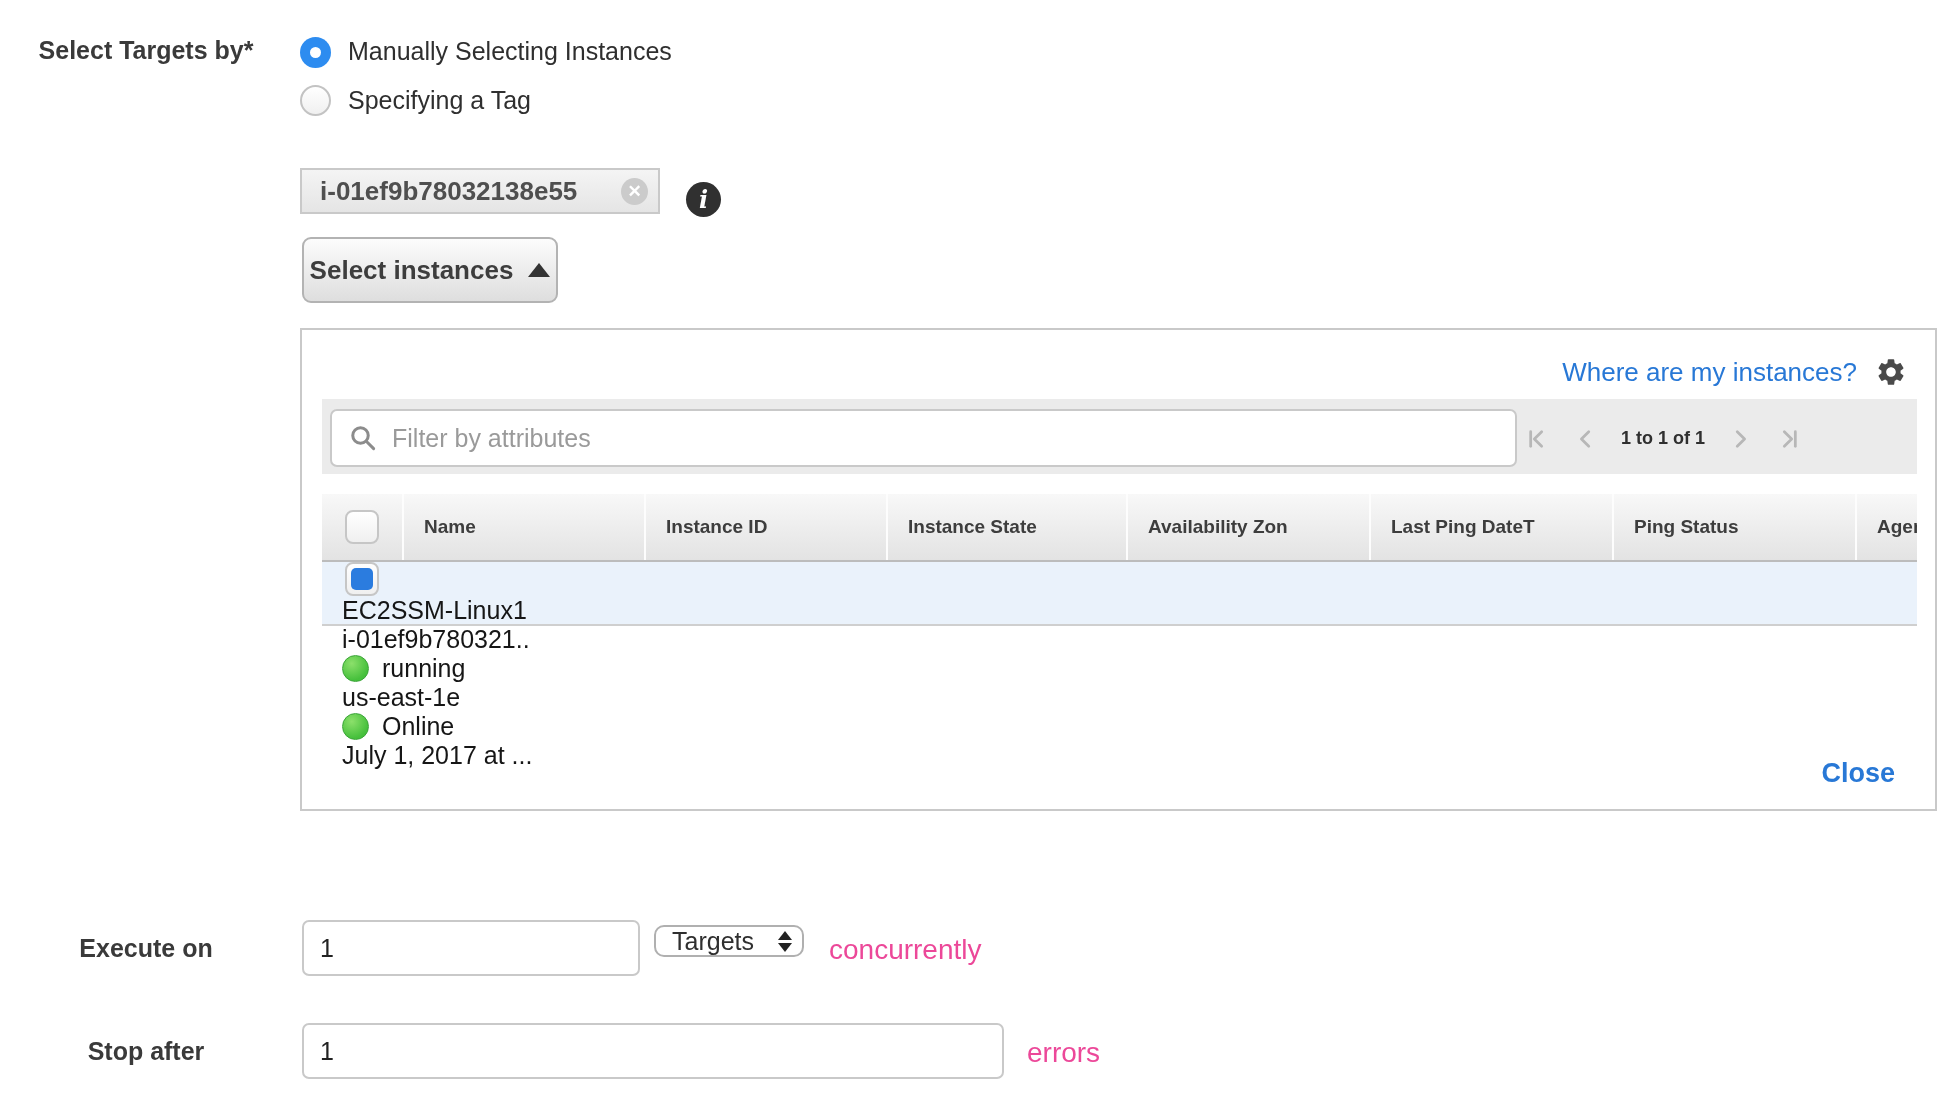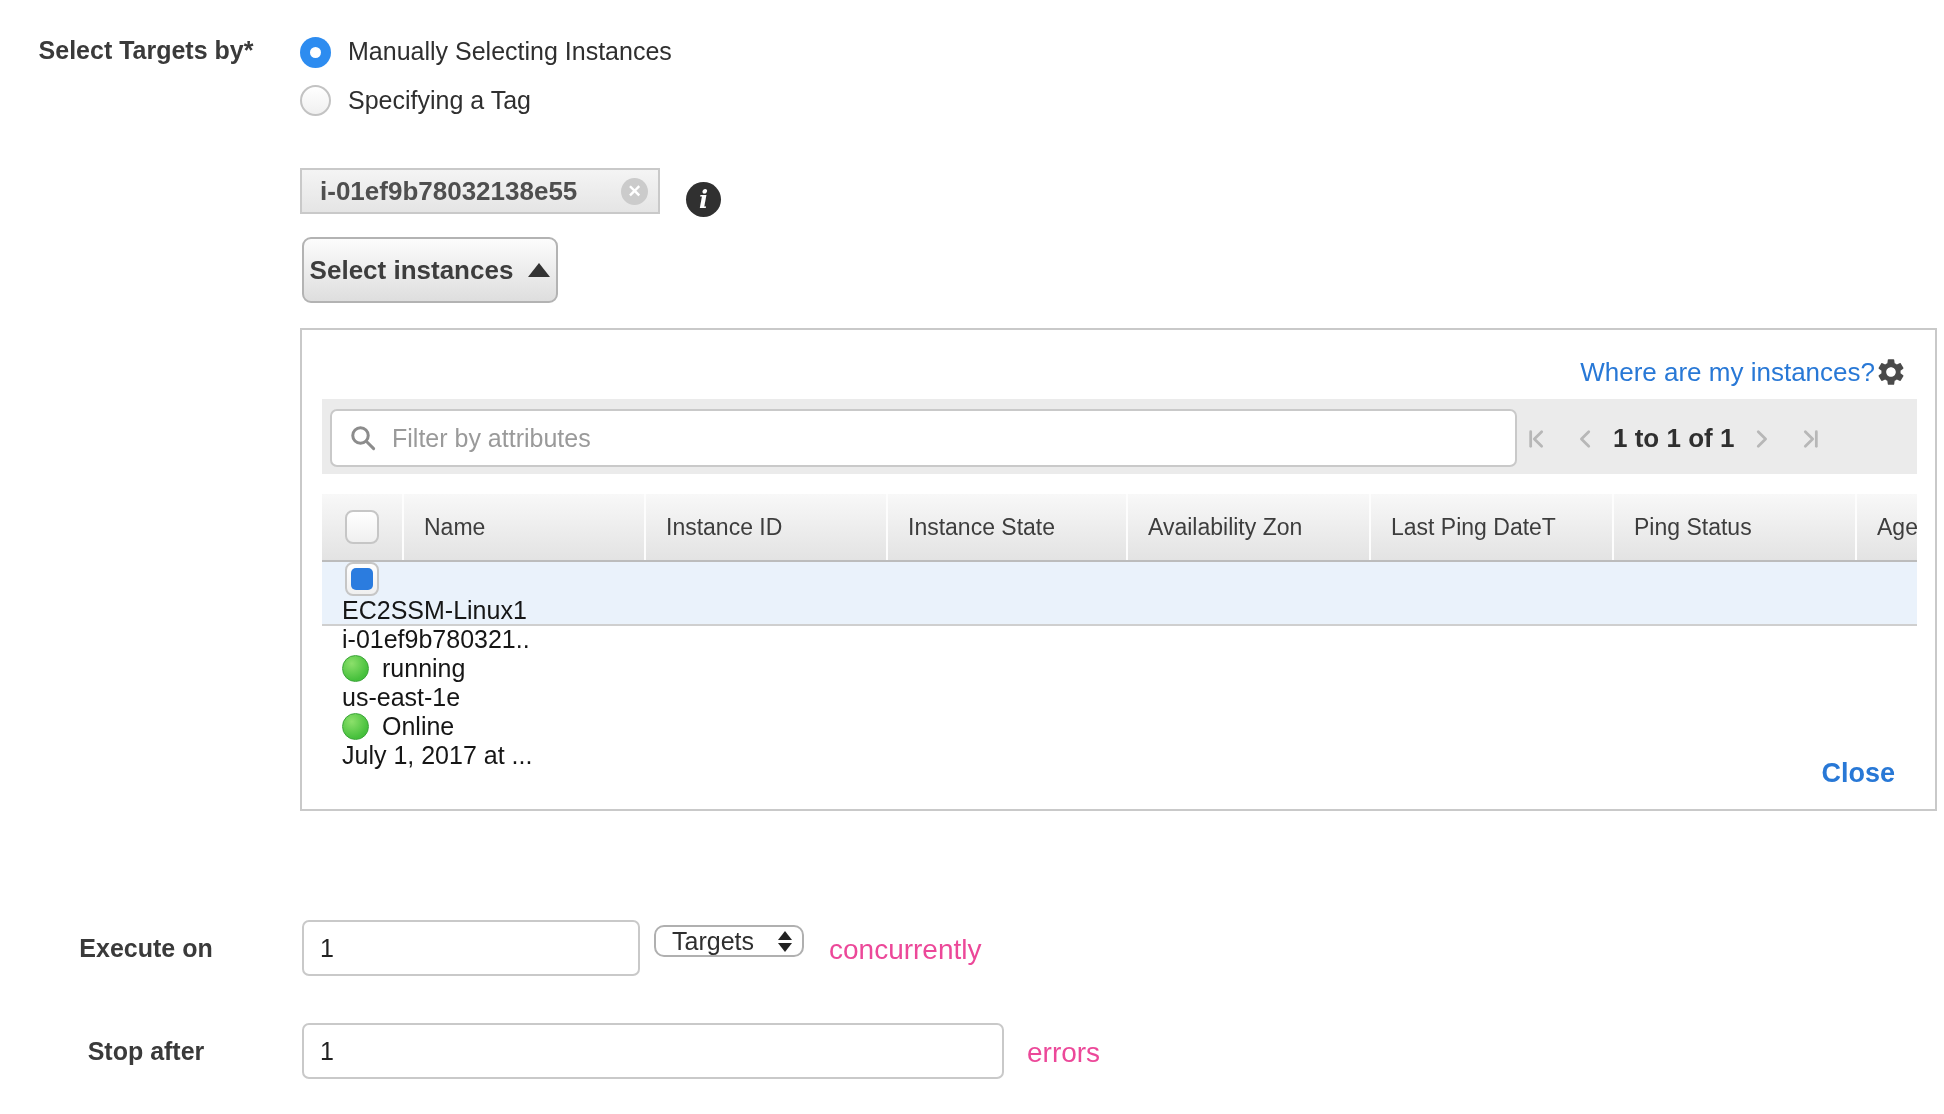--- a/index.html
+++ b/index.html
@@ -32,41 +32,41 @@
   .btn { position:absolute; left:302px; top:237px; width:256px; height:66px;
     background:linear-gradient(#fcfcfc,#dedede); border:2px solid #b3b3b3; border-radius:9px;
     display:flex; align-items:center; justify-content:center; gap:15px;
     font-weight:bold; font-size:26px; color:#3d3d3d; cursor:pointer; }
   .caret-up { width:0; height:0; border-left:11px solid transparent; border-right:11px solid transparent;
     border-bottom:14px solid #333; }
 
   
   .panel { position:absolute; left:300px; top:328px; width:1637px; height:483px;
     background:#fff; border:2px solid #c9c9c9; }
-  .panel-top { position:absolute; top:26px; right:28px; display:flex; align-items:center; }
+  .panel-top { position:absolute; top:26px; right:28px; display:flex; align-items:center; gap:18px; }
   .where-link { font-size:26px; color:#2878d6; cursor:pointer; white-space:nowrap; }
 
   .band { position:absolute; left:20px; top:69px; width:1595px; height:75px; background:#ebebeb; }
   .filter { position:absolute; left:8px; top:10px; width:1187px; height:58px; background:#fff;
     border:2px solid #c9c9c9; border-radius:7px; display:flex; align-items:center; padding-left:16px; }
   .filter input { border:none; outline:none; flex:1; font-size:25px; color:#333;
     font-family:"Liberation Sans", sans-serif; margin-left:14px; background:transparent; }
   .filter input::placeholder { color:#9a9a9a; }
 
   .pager { position:absolute; left:1205px; top:0; height:79px; display:flex; align-items:center; }
   .pg-btn { display:flex; align-items:center; cursor:pointer; }
-  .pg-text { font-weight:bold; font-size:26px; color:#2f2f2f; margin:0 16px; white-space:nowrap; }
+  .pg-text { font-weight:bold; font-size:18px; color:#2f2f2f; margin:0 24px; white-space:nowrap; }
   .pg-gap { margin-right:26px; }
 
   
   .thead { position:absolute; left:20px; top:164px; width:1595px; height:68px; display:flex;
     background:linear-gradient(#f8f8f8,#e3e3e3); border-bottom:2px solid #bcbcbc; }
   .th, .td { flex:none; display:flex; align-items:center; padding-left:20px;
     white-space:nowrap; overflow:hidden; }
-  .th { font-weight:normal; font-size:23px; color:#3d3d3d; border-left:2px solid #fdfdfd; }
+  .th { font-weight:bold; font-size:19px; color:#3d3d3d; border-left:2px solid #fdfdfd; }
   .c0 { width:80px; justify-content:center; padding-left:0; border-left:none; }
   .c1 { width:242px; } .c2 { width:242px; } .c3 { width:240px; }
   .c4 { width:243px; } .c5 { width:243px; } .c6 { width:243px; }
   .c7 { width:62px; flex:1; }
   .trow { position:absolute; left:20px; top:232px; width:1595px; height:64px; display:flex;
     background:#eaf2fb; border-bottom:2px solid #cfcfcf; cursor:pointer;flex-direction:column; }
   .td { font-size:25px; color:#161616; }
 
   .cb { width:34px; height:34px; border:2px solid #c6c6c6; border-radius:8px;
     background:linear-gradient(#ffffff,#f0f0f0); display:flex; align-items:center; justify-content:center; }

